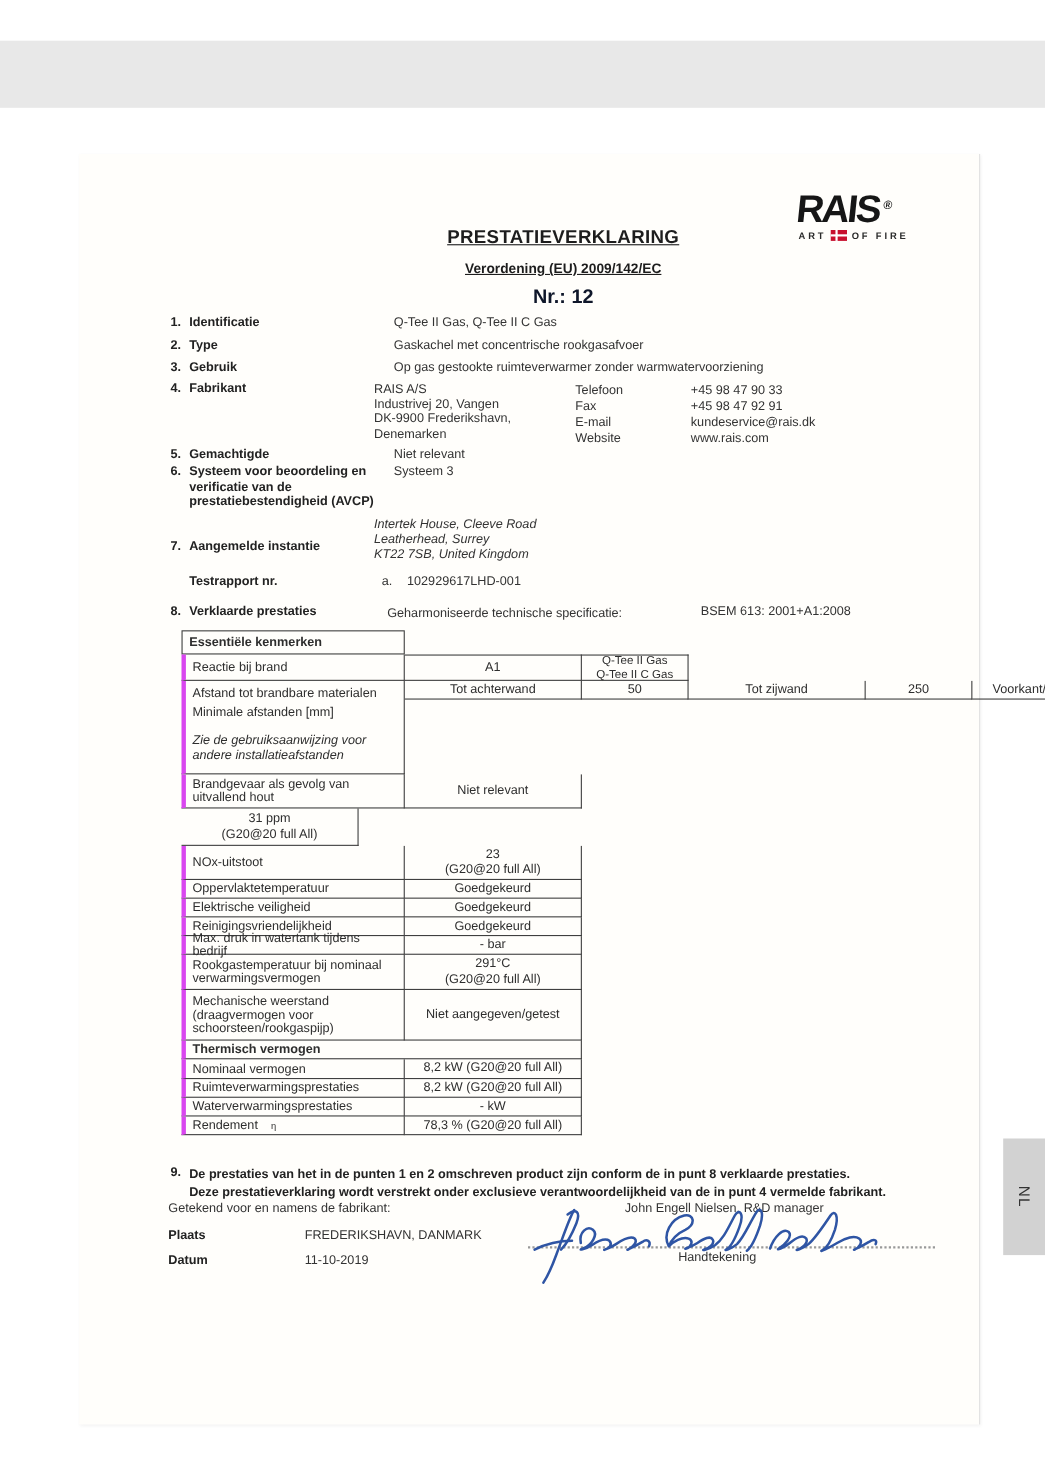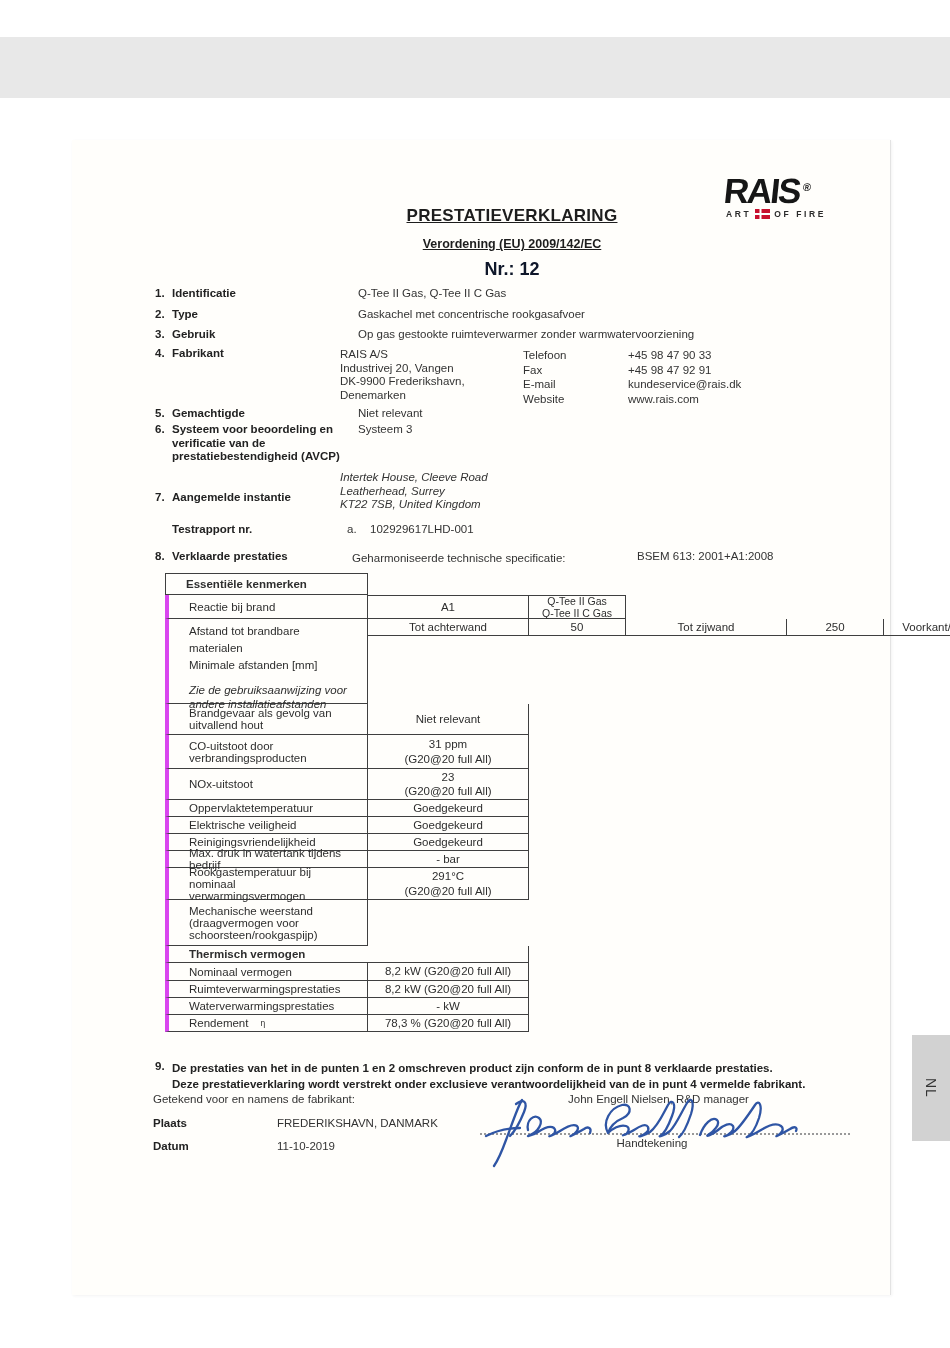--- a/index.html
+++ b/index.html
@@ -37,21 +37,21 @@
   .addr div{line-height:13.5px;}
   .contact div{line-height:14.5px;}
   .italic{font-style:italic;}
   
   .tbl{position:absolute;left:93px;top:433px;width:462px;font-size:11.5px;color:#2e2e2e;}
   .tr{display:flex;align-items:stretch;}
   .td{box-sizing:border-box;border-right:1px solid #3f3f3f;border-bottom:1px solid #3f3f3f;
       display:flex;align-items:center;}
   .td.first{border-left:4px solid #d946ef;}
   .td.bt{border-top:1px solid #3f3f3f;}
-  .ca{width:203px;padding:1px 20px;}
+  .ca{width:203px;padding:1px 6px;}
   .cb{width:161px;justify-content:center;text-align:center;flex-direction:column;line-height:14.5px;}
   .cc{width:97px;justify-content:center;text-align:center;flex-direction:column;}
   .hdrcell{border:1px solid #3f3f3f;font-weight:bold;height:22px;}
   .small2{font-size:10.5px;line-height:12px;}
   .blockcell{display:block;padding-top:4px;}
   .blockcell .l1{line-height:17px;}
   .note{margin-top:9px;line-height:14px;font-style:italic;}
   .subcol{display:flex;flex-direction:row;width:258px;}
   .subrow{display:flex;height:17px;}
   .sect{font-weight:bold;width:364px;}
@@ -203,21 +203,20 @@
           <div class="td cc"></div>
         </div>
       </div>
     </div>
 
     <div class="tr" style="height:31px">
       <div class="td ca first">Brandgevaar als gevolg van uitvallend hout</div>
       <div class="td cb">Niet relevant</div>
     </div>
     <div class="tr" style="height:34px">
-      <div class="td ca first">CO-uitstoot door verbrandingsproducten</div>
       <div class="td cb">
         <div>31 ppm</div>
         <div>(G20@20 full All)</div>
       </div>
     </div>
     <div class="tr" style="height:31px">
       <div class="td ca first">NOx-uitstoot</div>
       <div class="td cb">
         <div>23</div>
         <div>(G20@20 full All)</div>
@@ -241,20 +240,21 @@
     </div>
     <div class="tr" style="height:32px">
       <div class="td ca first">Rookgastemperatuur bij nominaal verwarmingsvermogen</div>
       <div class="td cb">
         <div>291°C</div>
         <div>(G20@20 full All)</div>
       </div>
     </div>
     <div class="tr" style="height:46px">
       <div class="td ca first">Mechanische weerstand (draagvermogen voor schoorsteen/rookgaspijp)</div>
+      <div class="td cb">Niet aangegeven/getest</div>
     </div>
 
     <div class="tr" style="height:17px">
       <div class="td ca first sect">Thermisch vermogen</div>
     </div>
     <div class="tr" style="height:18px">
       <div class="td ca first">Nominaal vermogen</div>
       <div class="td cb">8,2 kW (G20@20 full All)</div>
     </div>
     <div class="tr" style="height:17px">

